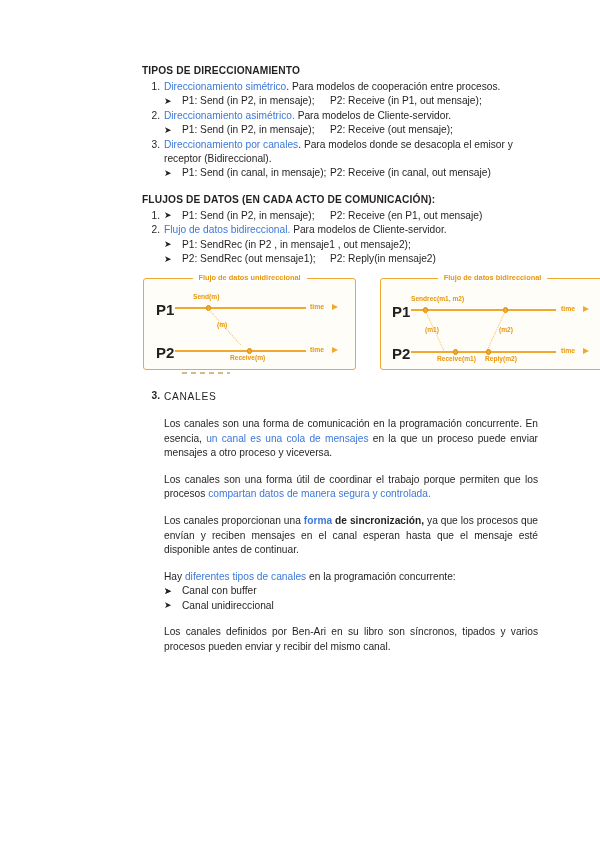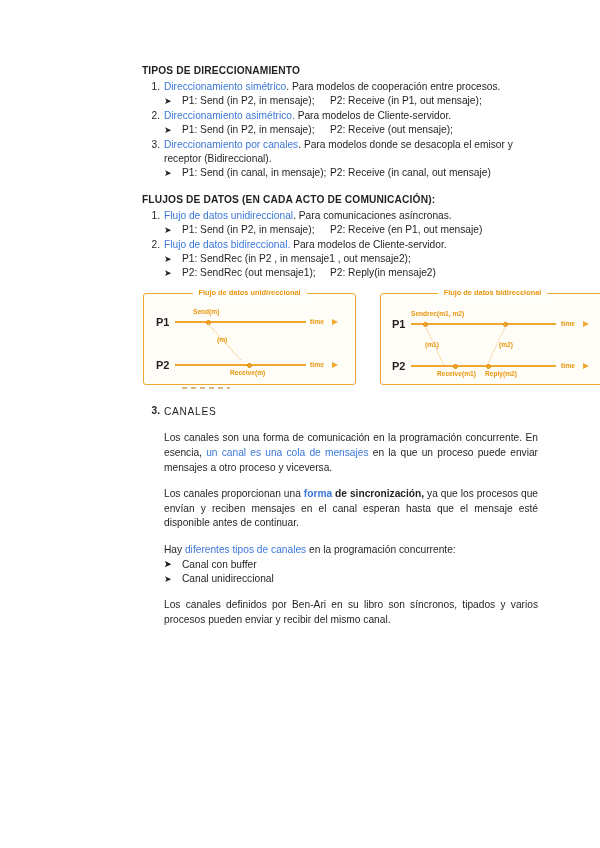--- a/index.html
+++ b/index.html
@@ -98,21 +98,21 @@
     transform: translateX(-50%);
     background: #ffffff;
     padding: 0 6px;
     font-size: 7.4px;
     font-weight: 700;
     color: #e8960c;
     white-space: nowrap;
   }
   .plabel {
     position: absolute;
-    font-size: 11px;
+    font-size: 15px;
     font-weight: 700;
     color: #231f20;
   }
   .axis {
     position: absolute;
     height: 2.1px;
     background: #f0a830;
   }
   .arrowhead {
     position: absolute;
@@ -228,21 +228,20 @@
   </div>
 
   <div class="sec-gap"></div>
 
   <div>
     <div class="h-title">FLUJOS DE DATOS (EN CADA ACTO DE COMUNICACIÓN):</div>
 
     <ol class="num">
       <li>
         <span class="marker">1.</span>
-        <span><span class="blue">Flujo de datos unidireccional</span><span>. Para comunicaciones asíncronas.</span></span>
         <ul class="arrow">
           <li>
             <span class="abul">➤</span>
             <span class="twocol"><span class="c1">P1: Send (in P2, in mensaje);</span><span>P2: Receive (en P1, out mensaje)</span></span>
           </li>
         </ul>
       </li>
 
       <li>
         <span class="marker">2.</span>
@@ -313,20 +312,21 @@
       <div class="evlbl" style="left:104px; top:76px;">Reply(m2)</div>
     </div>
   </div>
 
   <div class="sec3">
     <span class="marker">3.</span>
     <div class="cap">CANALES</div>
 
     <p class="body-p pblock"><span>Los canales son una forma de comunicación en la programación concurrente. En esencia, </span><span class="blue">un canal es una cola de mensajes</span><span> en la que un proceso puede enviar mensajes a otro proceso y viceversa.</span></p>
 
+    <p class="body-p pblock"><span>Los canales son una forma útil de coordinar el trabajo porque permiten que los procesos </span><span class="blue">compartan datos de manera segura y controlada.</span></p>
 
     <p class="body-p pblock"><span>Los canales proporcionan una </span><span class="blue-b">forma</span><span class="bold"> de sincronización,</span><span> ya que los procesos que envían y reciben mensajes en el canal esperan hasta que el mensaje esté disponible antes de continuar.</span></p>
 
     <p class="body-p pblock"><span>Hay </span><span class="blue">diferentes tipos de canales</span><span> en la programación concurrente:</span></p>
 
     <ul class="arrow list-tight">
       <li>
         <span class="abul">➤</span>
       </li>
       <li>

